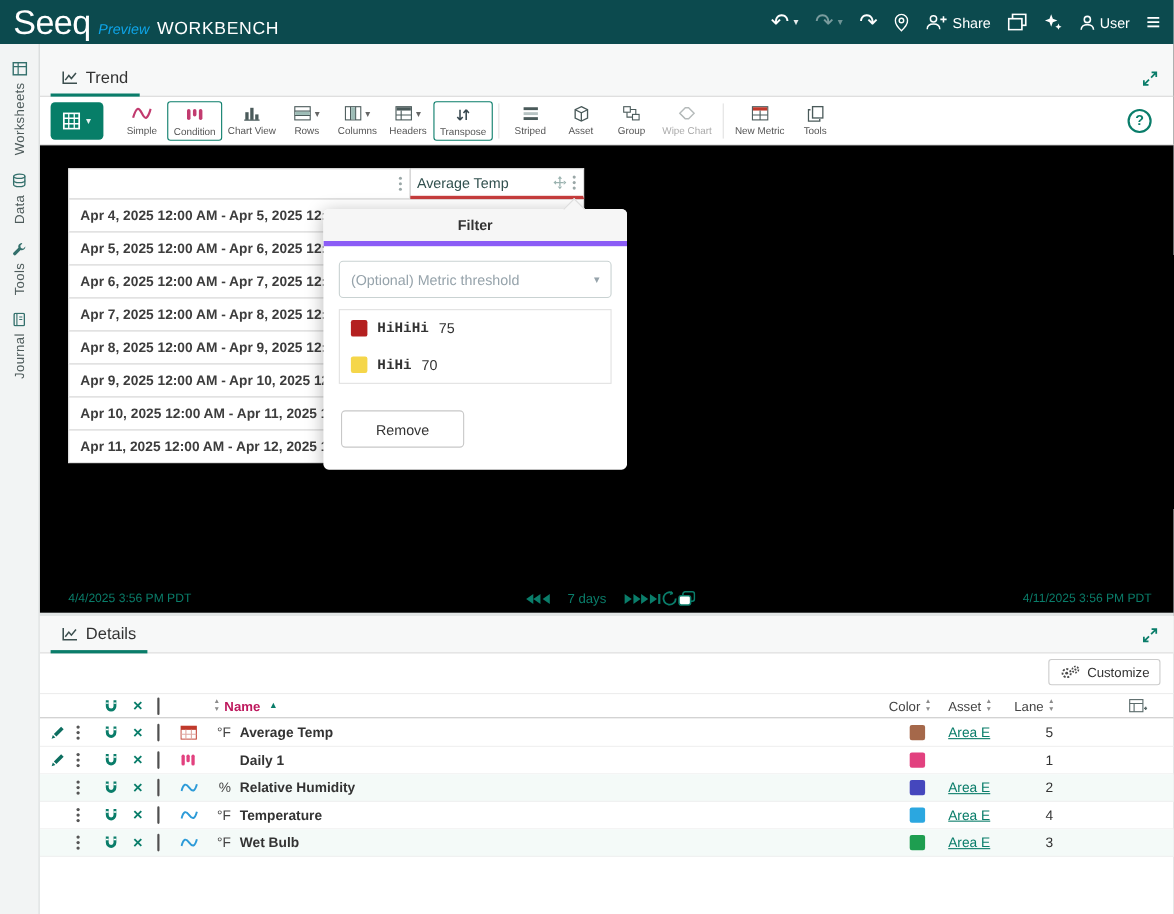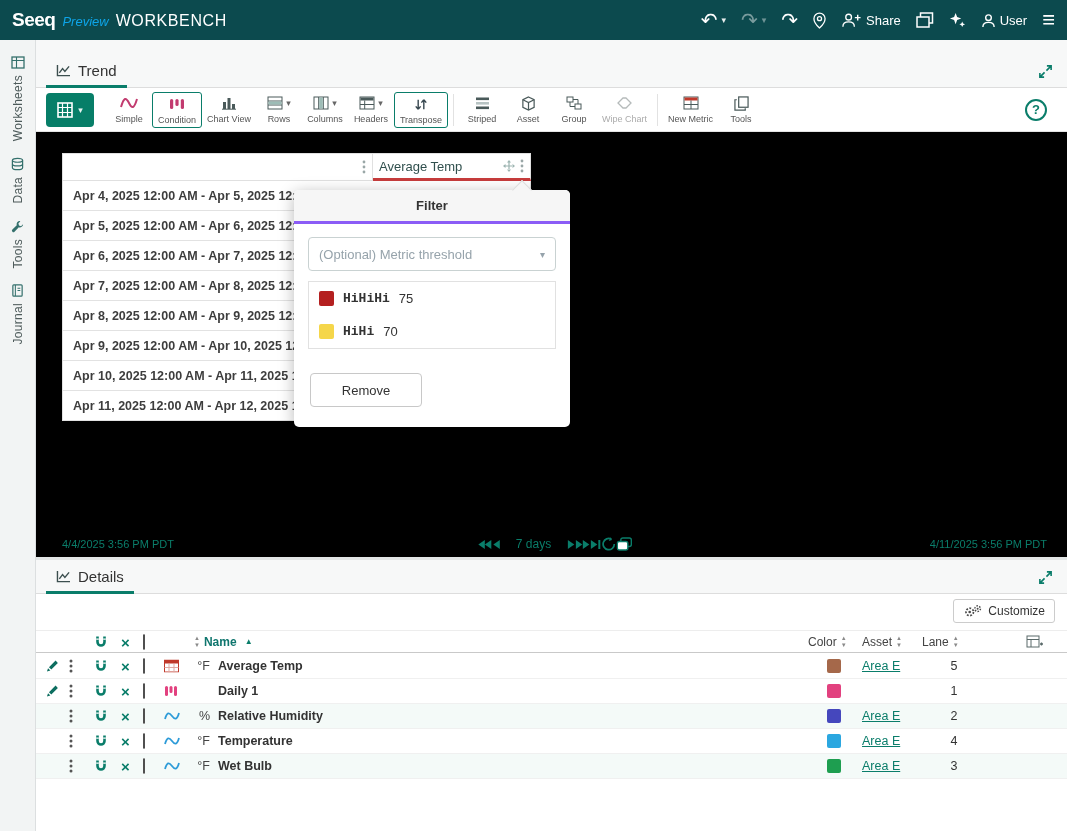--- a/index.html
+++ b/index.html
@@ -2,21 +2,21 @@
 <html><head>
 <meta charset="utf-8">
 <style>
 *{margin:0;padding:0;box-sizing:border-box}
 html,body{width:1067px;height:831px;overflow:hidden;font-family:"Liberation Sans",sans-serif;background:#e2e6e6;position:relative}
 svg{display:block}
 
 
 .topbar{position:absolute;top:0;left:0;right:0;height:40px;background:#0c4a4e;display:flex;align-items:center;color:#fff;padding:0 12px;z-index:60}
 .logo{display:flex;align-items:baseline;gap:7px}
-.logo .seeq{font-size:19px;font-weight:bold;letter-spacing:-.5px;line-height:1}
+.logo .seeq{font-size:31px;font-weight:normal;letter-spacing:-.5px;line-height:1}
 .logo .preview{font-style:italic;font-size:13px;color:#0ea5e9}
 .logo .workbench{font-size:16px;letter-spacing:.6px}
 .topcenter{position:absolute;left:50%;top:4px;transform:translateX(-50%);text-align:center;white-space:nowrap}
 .topcenter .crumb{display:block;font-size:11px;color:#f6e07c;text-decoration:underline;cursor:pointer}
 .topcenter .title{font-size:13px;margin-top:2px}
 .topright{margin-left:auto;display:flex;align-items:center;gap:15px}
 .tbtn{display:flex;align-items:center;gap:4px;font-size:13px;cursor:pointer;white-space:nowrap}
 .glyph{font-size:20px;line-height:1}
 .caret{font-size:9px;opacity:.9}
 .dim{opacity:.45}
@@ -54,21 +54,21 @@
 .thead{display:flex}
 .th{border:1px solid #e0e0e0;height:28px;background:#fff;display:flex;align-items:center;cursor:pointer}
 .th1{width:311px;justify-content:flex-end;padding-right:6px}
 .th2{width:158px;padding:0 6px;font-size:13px;color:#31504e;border-left:none;border-bottom:3px solid #c63c3c;gap:4px}
 .th2 .sp{margin-left:auto;display:flex;align-items:center;gap:5px}
 .trow{width:469px;height:30px;border:1px solid #e2e2e2;border-top:none;display:flex;align-items:center;padding-left:10px;font-weight:bold;font-size:12.5px;color:#3d3d3d;background:#fff;white-space:nowrap;cursor:pointer}
 
 
 .popup{position:absolute;left:258px;top:150px;width:276px;background:#fff;border-radius:5px;box-shadow:0 3px 16px rgba(0,0,0,.28);z-index:30}
 .caret-up{position:absolute;top:-7px;left:221px;width:14px;height:14px;background:#f6f6f6;transform:rotate(45deg);border-left:1px solid #ddd;border-top:1px solid #ddd}
-.pophead{height:34px;background:#f6f6f6;border-bottom:3px solid #8b5cf6;border-radius:5px 5px 0 0;display:flex;align-items:center;justify-content:center;font-weight:bold;font-size:13px;color:#333}
+.pophead{height:34px;background:#f6f6f6;border-bottom:5px solid #8b5cf6;border-radius:5px 5px 0 0;display:flex;align-items:center;justify-content:center;font-weight:bold;font-size:13px;color:#333}
 .popbody{padding:13px 14px 20px}
 .select{height:34px;border:1px solid #c9d2d2;border-radius:4px;display:flex;align-items:center;padding:0 10px;color:#96a3ab;font-size:13px;cursor:pointer}
 .select .dd{margin-left:auto;font-size:10px}
 .optbox{border:1px solid #e1e1e1;margin-top:10px}
 .opt{height:33px;display:flex;align-items:center;gap:9px;padding:0 10px;font-size:13px;color:#333;cursor:pointer}
 .opt .sw{width:15px;height:15px;border-radius:2px}
 .opt .nm{font-family:"Liberation Mono",monospace;font-weight:bold}
 .limit-row{border-top:1px solid #e1e1e1}
 .limit-row input{width:100%;height:33px;border:none;outline:none;padding:0 10px;font-size:13px;font-family:"Liberation Sans",sans-serif;color:#333}
 .limit-row input::placeholder{color:#96a3ab}
@@ -94,21 +94,21 @@
 .pos{position:absolute;top:50%;transform:translateY(-50%)}
 .c-pencil{left:10px}.c-menu{left:33px}.c-magnet{left:58px}.c-x{left:85px}
 .c-check{left:107px}.c-type{left:128px}.c-unit{left:148px;width:26px;text-align:right;color:#444}
 .c-name{left:182px;font-weight:bold;color:#333;cursor:pointer}
 .c-color{left:791px;width:14px;height:14px;border-radius:2px;cursor:pointer}
 .c-asset{left:826px}.c-lane{left:905px;width:26px;text-align:center}
 .hlink{color:#0a7d6a;text-decoration:underline;cursor:pointer}
 .cb{width:13px;height:13px;border:1.5px solid #4f4f4f;border-radius:2px;background:#fff;cursor:pointer}
 .xmark{color:#0a7d6a;font-weight:bold;font-size:15px;line-height:1;cursor:pointer}
 .updown{display:inline-flex;flex-direction:column;font-size:6px;color:#8a8a8a;line-height:1.1;cursor:pointer}
-.hname{color:#0f766e;font-weight:bold;cursor:pointer}
+.hname{color:#be185d;font-weight:bold;cursor:pointer}
 .asc{color:#0a7d6a;font-size:8px;margin-left:4px}
 .hgroup{display:inline-flex;align-items:center;gap:4px}
 </style>
 </head>
 <body>
 
 <div class="topbar">
   <div class="logo">
     <span class="seeq">Seeq</span>
     <span class="preview">Preview</span>

